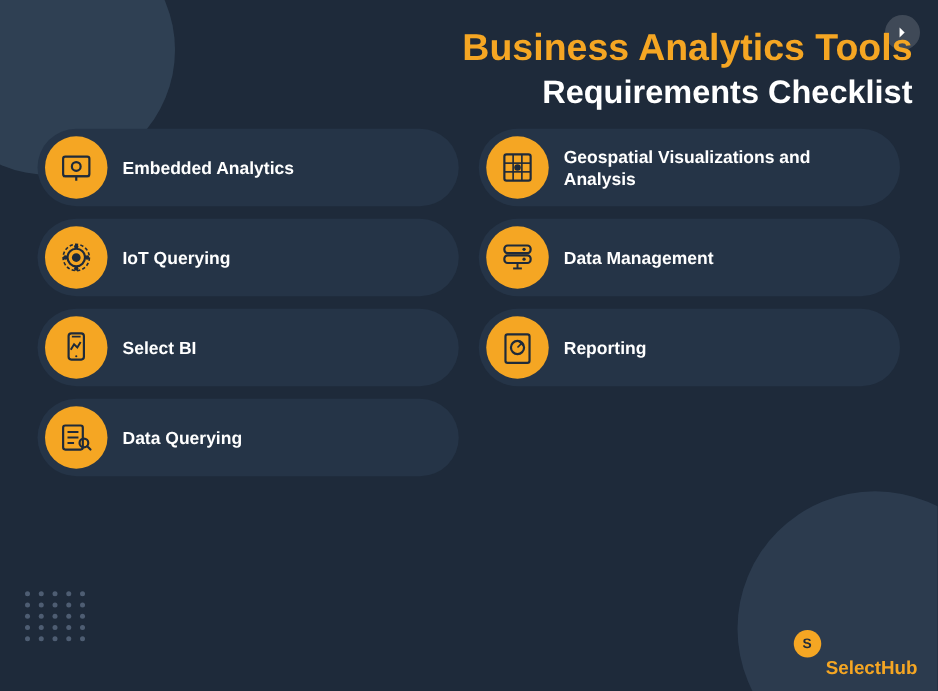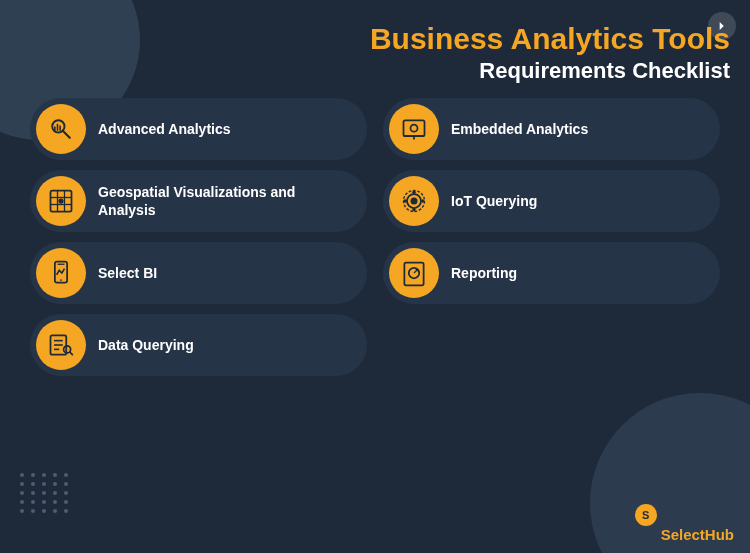--- a/index.html
+++ b/index.html
@@ -72,21 +72,21 @@
       z-index: 1;
     }
 
     .header-title {
       font-size: 30px;
       font-weight: 800;
       color: #f5a623;
     }
 
     .header-subtitle {
-      font-size: 22px;
+      font-size: 26px;
       font-weight: 700;
       color: #ffffff;
       margin-top: 2px;
     }
 
     .grid-container {
       display: grid;
       grid-template-columns: 1fr 1fr;
       gap: 10px 16px;
       padding: 0 30px;
@@ -202,32 +202,20 @@
   </svg>
 </div>
 
 <div class="header">
   <div class="header-title">Business Analytics Tools</div>
   <div class="header-subtitle">Requirements Checklist</div>
 </div>
 
 <div class="grid-container">
 
-  <div class="card">
-    <div class="icon-circle">
-      <svg viewBox="0 0 32 32">
-          <circle cx="13" cy="13" r="7" fill="none" stroke="#1e2a3a" stroke-width="2.2"></circle>
-          <line x1="18" y1="18" x2="26" y2="26" stroke="#1e2a3a" stroke-width="2.5" stroke-linecap="round"></line>
-          <line x1="9" y1="13" x2="9" y2="18" stroke="#1e2a3a" stroke-width="1.8"></line>
-          <line x1="12" y1="10" x2="12" y2="18" stroke="#1e2a3a" stroke-width="1.8"></line>
-          <line x1="15" y1="12" x2="15" y2="18" stroke="#1e2a3a" stroke-width="1.8"></line>
-        </svg>
-    </div>
-    <span class="card-label">Advanced Analytics</span>
-  </div>
 
   <div class="card">
     <div class="icon-circle">
       <svg viewBox="0 0 32 32">
           <rect x="4" y="6" width="24" height="18" rx="2" fill="none" stroke="#1e2a3a" stroke-width="2"></rect>
           <circle cx="16" cy="15" r="4" fill="none" stroke="#1e2a3a" stroke-width="2"></circle>
           <line x1="4" y1="24" x2="28" y2="24" stroke="#1e2a3a" stroke-width="2"></line>
           <line x1="16" y1="24" x2="16" y2="28" stroke="#1e2a3a" stroke-width="2"></line>
         </svg>
     </div>
@@ -258,20 +246,33 @@
           <circle cx="16" cy="16" r="12" fill="none" stroke="#1e2a3a" stroke-width="1.5" stroke-dasharray="3,2"></circle>
           <circle cx="6" cy="16" r="2" fill="#1e2a3a"></circle>
           <circle cx="26" cy="16" r="2" fill="#1e2a3a"></circle>
           <circle cx="16" cy="6" r="2" fill="#1e2a3a"></circle>
           <circle cx="16" cy="26" r="2" fill="#1e2a3a"></circle>
         </svg>
     </div>
     <span class="card-label">IoT Querying</span>
   </div>
 
+  <div class="card">
+    <div class="icon-circle">
+      <svg viewBox="0 0 32 32">
+          <rect x="4" y="5" width="24" height="7" rx="3" fill="none" stroke="#1e2a3a" stroke-width="2"></rect>
+          <rect x="4" y="14" width="24" height="7" rx="3" fill="none" stroke="#1e2a3a" stroke-width="2"></rect>
+          <line x1="16" y1="21" x2="16" y2="26" stroke="#1e2a3a" stroke-width="1.8"></line>
+          <line x1="12" y1="26" x2="20" y2="26" stroke="#1e2a3a" stroke-width="1.8"></line>
+          <circle cx="22" cy="8.5" r="1.5" fill="#1e2a3a"></circle>
+          <circle cx="22" cy="17.5" r="1.5" fill="#1e2a3a"></circle>
+        </svg>
+    </div>
+    <span class="card-label">Data Management</span>
+  </div>
 
   <div class="card">
     <div class="icon-circle">
       <svg viewBox="0 0 32 32">
           <rect x="9" y="3" width="14" height="24" rx="2.5" fill="none" stroke="#1e2a3a" stroke-width="2"></rect>
           <circle cx="16" cy="24" r="1" fill="#1e2a3a"></circle>
           <line x1="12" y1="6" x2="20" y2="6" stroke="#1e2a3a" stroke-width="1.5"></line>
           <polyline points="11,18 14,13 17,16 20,11" fill="none" stroke="#1e2a3a" stroke-width="1.8"></polyline>
         </svg>
     </div>

